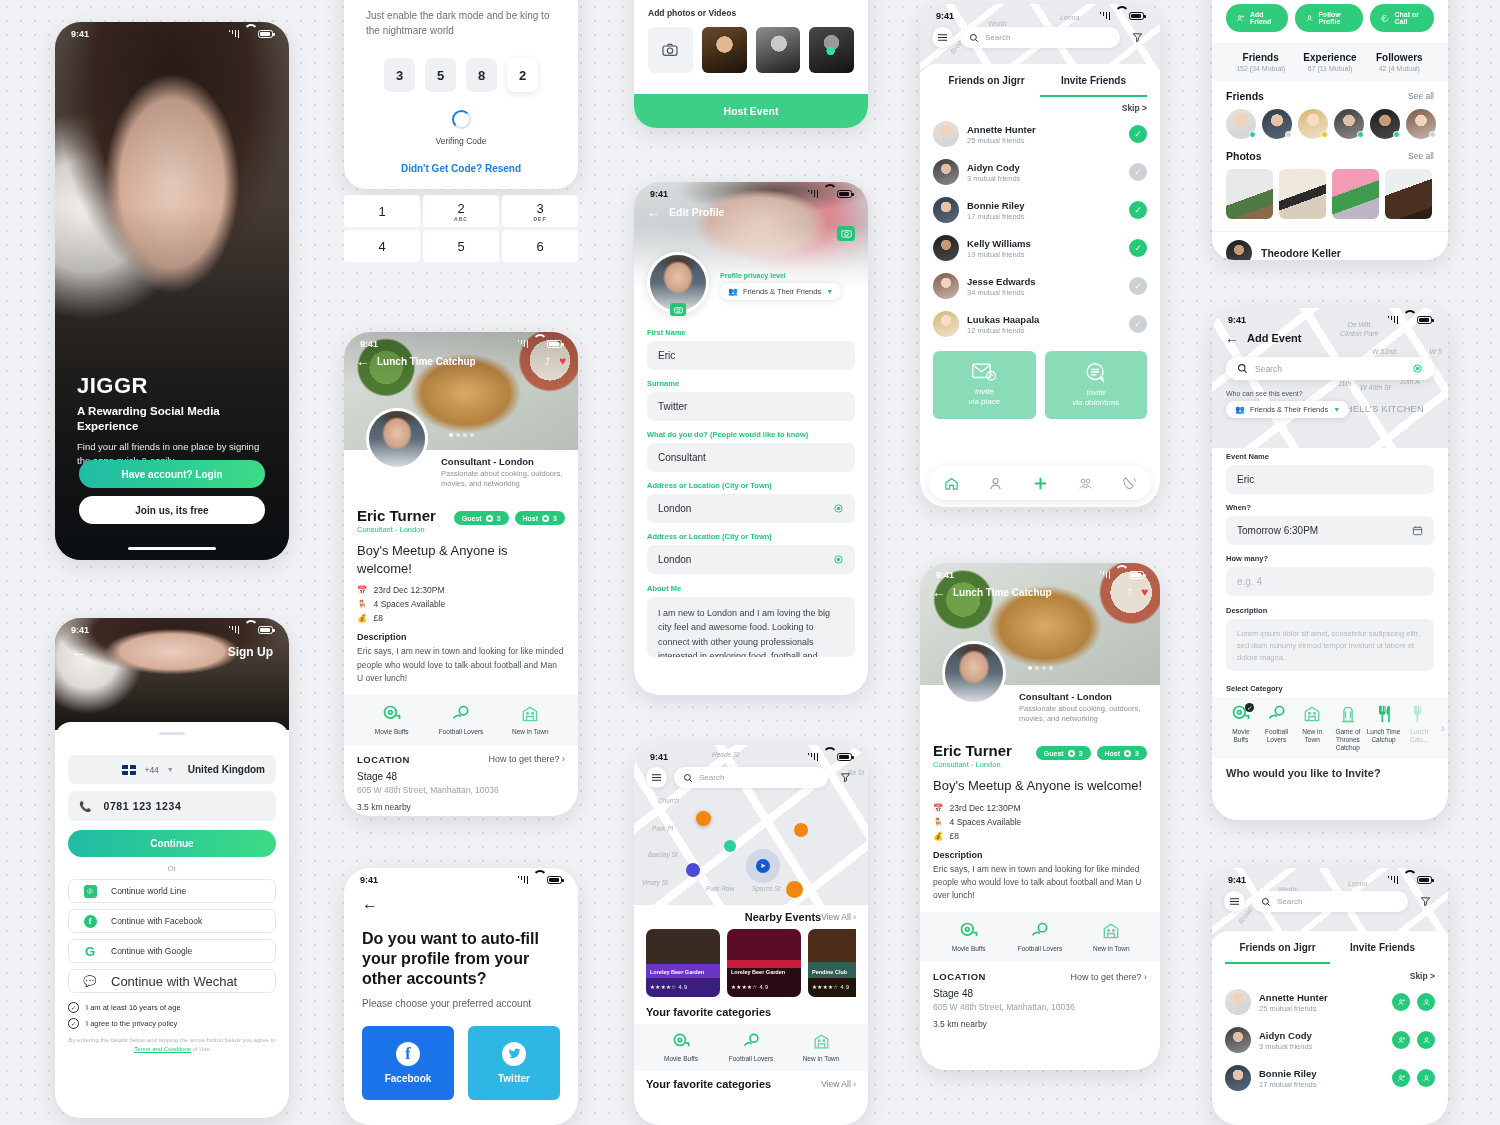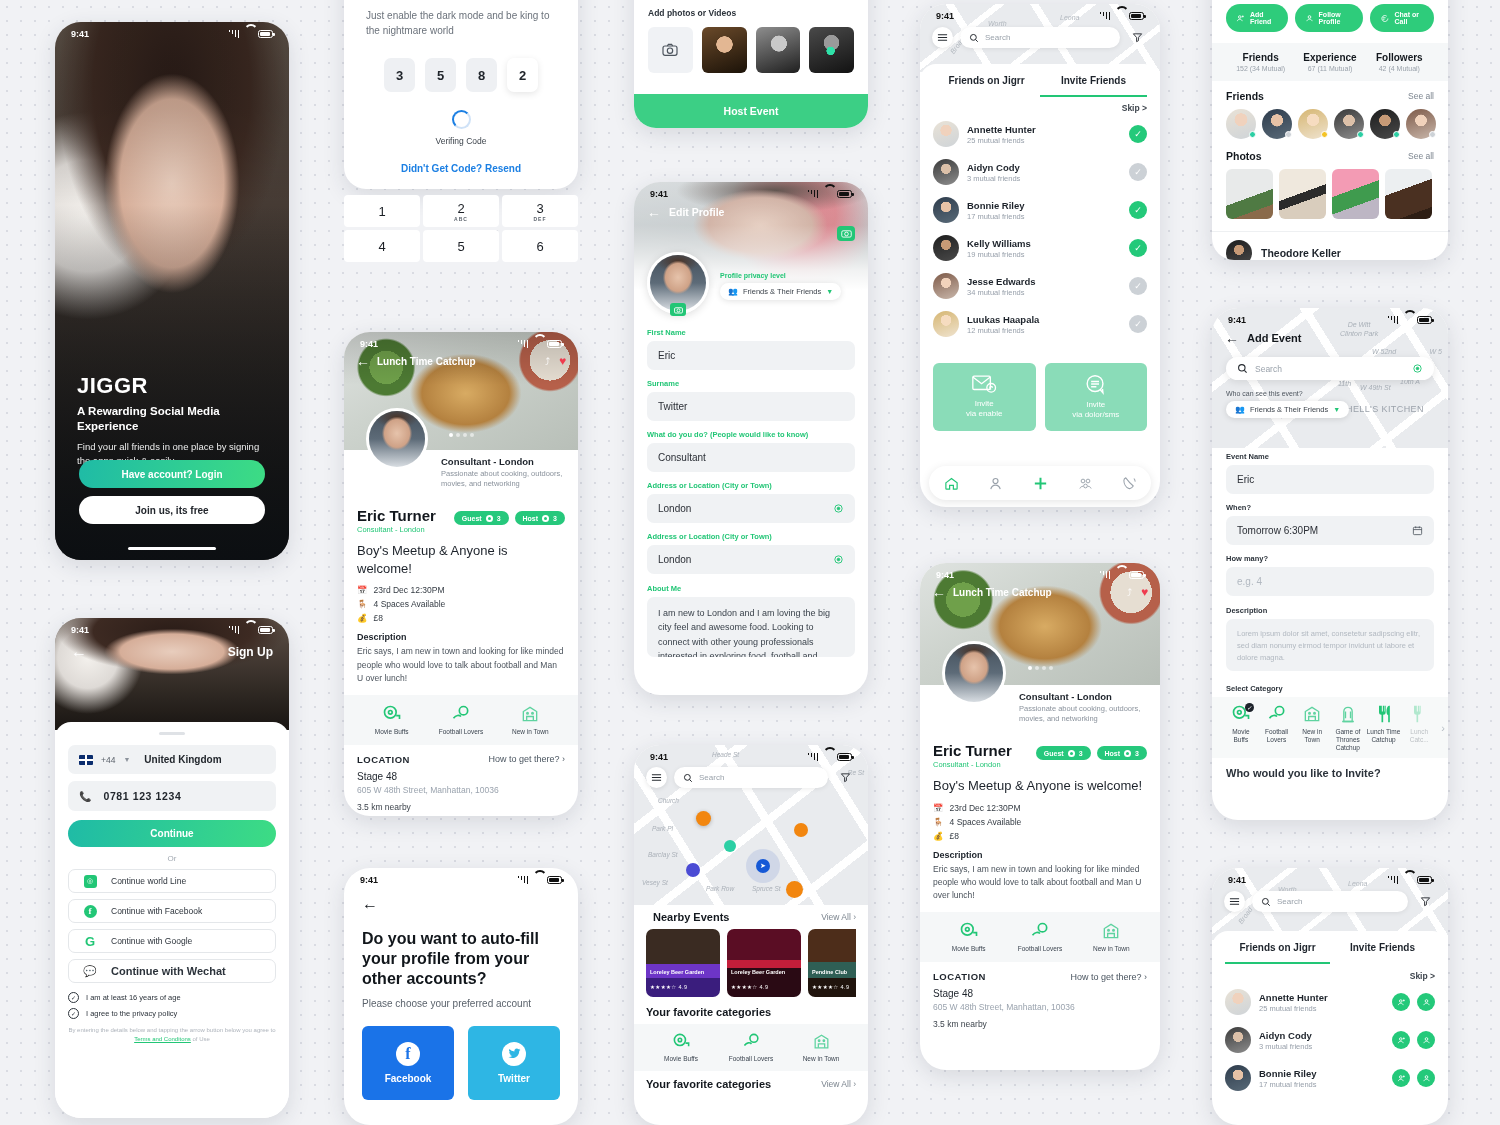--- a/index.html
+++ b/index.html
@@ -170,21 +170,21 @@
           </span>
     </div>
     <div style="display:flex;align-items:center;justify-content:space-between;padding:7px 16px;color:#fff;">
       <span style="font-size:16px;line-height:1;cursor:pointer;">←</span>
       <span style="font-size:12px;font-weight:bold;">Sign Up</span>
     </div>
   </div>
   <div style="position:absolute;left:0;right:0;top:104px;bottom:0;background:#fff;border-radius:16px 16px 0 0;padding:10px 13px 0;">
     <div style="width:26px;height:3px;border-radius:2px;background:#dfe2e6;margin:0 auto 9px;"></div>
 
-    <div class="field" style="margin-top:10px;justify-content:flex-start;gap:8px;">
+    <div class="field" style="margin-top:20px;justify-content:flex-end;gap:8px;">
       <span style="width:14px;height:10px;background:linear-gradient(#0b2d6e,#0b2d6e);position:relative;display:inline-block;border-radius:1px;overflow:hidden;">
         <span style="position:absolute;inset:0;background:
           linear-gradient(to bottom, transparent 42%, #fff 42% 58%, transparent 58%),
           linear-gradient(to right, transparent 42%, #fff 42% 58%, transparent 58%),
           linear-gradient(to bottom, transparent 45%, #cf142b 45% 55%, transparent 55%),
           linear-gradient(to right, transparent 45%, #cf142b 45% 55%, transparent 55%);"></span>
       </span>
       <span style="font-size:8.5px;color:#5c636c;">+44</span>
       <span style="font-size:7px;color:#8c939c;">▼</span>
       <span style="font-size:10px;font-weight:bold;color:#21262c;margin-left:6px;">United Kingdom</span>
@@ -214,21 +214,21 @@
   <div style="border:1px solid #e4e7ea;border-radius:7px;height:24px;display:flex;align-items:center;margin-bottom:6px;cursor:pointer;">
     <span style="width:42px;display:flex;justify-content:center;">
               <span style="color:#22c676;font-size:13px;font-weight:bold;line-height:1;">G</span>
             </span>
     <span style="font-size:8.5px;color:#2c333b;">Continue with Google</span>
   </div>
   <div style="border:1px solid #e4e7ea;border-radius:7px;height:24px;display:flex;align-items:center;margin-bottom:6px;cursor:pointer;">
     <span style="width:42px;display:flex;justify-content:center;">
               <span style="color:#22c676;font-size:11px;line-height:1;">💬</span>
             </span>
-    <span style="font-size:11px;color:#2c333b;font-weight:bold;">Continue with Wechat</span>
+    <span style="font-size:13px;color:#2c333b;">Continue with Wechat</span>
   </div>
         </div>
 
     <div id="consent-list" style="margin-top:9px;">
   <div style="display:flex;align-items:center;gap:7px;margin-bottom:5px;">
     <span style="width:11px;height:11px;border-radius:50%;border:1.2px solid #2c333b;display:inline-flex;align-items:center;justify-content:center;font-size:6px;color:#2c333b;">✓</span>
     <span style="font-size:7.5px;color:#2c333b;">I am at least 16 years of age</span>
   </div>
   <div style="display:flex;align-items:center;gap:7px;margin-bottom:5px;">
     <span style="width:11px;height:11px;border-radius:50%;border:1.2px solid #2c333b;display:inline-flex;align-items:center;justify-content:center;font-size:6px;color:#2c333b;">✓</span>
@@ -594,21 +594,21 @@
     <span style="position:absolute;left:62px;top:66px;width:15px;height:15px;border-radius:50%;background:#f2860f;box-shadow:0 1px 4px rgba(0,0,0,.25);"></span>
     <span style="position:absolute;left:160px;top:78px;width:14px;height:14px;border-radius:50%;background:#f2860f;"></span>
     <span style="position:absolute;left:90px;top:95px;width:12px;height:12px;border-radius:50%;background:#2ccfa4;"></span>
     <span style="position:absolute;left:52px;top:118px;width:14px;height:14px;border-radius:50%;background:#4b4bd4;"></span>
     <span style="position:absolute;left:152px;top:136px;width:17px;height:17px;border-radius:50%;background:#f2860f;"></span>
     <span style="position:absolute;left:112px;top:104px;width:34px;height:34px;border-radius:50%;background:rgba(80,110,200,.16);"></span>
     <span style="position:absolute;left:122px;top:114px;width:14px;height:14px;border-radius:50%;background:#1558d6;display:flex;align-items:center;justify-content:center;color:#fff;font-size:7px;">➤</span>
   </div>
 
   <div style="padding:6px 12px 0;">
-    <div style="display:flex;align-items:center;justify-content:space-between;margin-left:7px;">
+    <div style="display:flex;align-items:center;justify-content:flex-end;">
       <span style="font-size:11px;font-weight:bold;color:#13181e;">Nearby Events</span>
       <span style="font-size:8.5px;color:#7b848e;cursor:pointer;"><span>View All</span> ›</span>
     </div>
     <div id="nearby-cards" style="display:flex;gap:7px;margin-top:6px;overflow:hidden;">
   <div class="ev-card" style="background:linear-gradient(180deg,#3a2b22 0 52%,#6d35c7 52% 72%,#3a1d7d 72%);">
     <span class="meta">
       <span class="t" style="display:block;">Loreley Beer Garden</span>
       <span class="s">★★★★☆ 4.9</span>
     </span>
   </div>
@@ -748,29 +748,29 @@
   <div class="row-user">
     <span class="av a6"></span>
     <span style="flex:1;">
       <span class="nm" style="display:block;">Luukas Haapala</span>
       <span class="mu" style="display:block;">12 mutual friends</span>
     </span>
     <span class="check off">✓</span>
   </div>
         </div>
 
-    <div style="display:flex;gap:9px;margin-top:20px;">
+    <div style="display:flex;gap:9px;margin-top:8px;font-style:italic;">
       <div class="sq g-soft" style="flex:1;height:68px;display:flex;flex-direction:column;align-items:center;justify-content:center;gap:5px;cursor:pointer;">
         <svg width="25" height="19" viewBox="0 0 30 22" fill="none" stroke="#fff" stroke-width="1.6">
               <rect x="1" y="1" width="21" height="16" rx="1.5"></rect>
               <path d="M1 2l10.5 8L22 2"></path>
               <circle cx="23" cy="15" r="5.2"></circle>
               <path d="M24.6 15a1.6 1.6 0 10-1.6 1.6"></path>
             </svg>
-        <span style="color:#fff;font-size:8px;text-align:center;line-height:1.3;"><span>Invite</span><br><span>via enable</span></span>
+        <span style="color:#fff;font-size:8px;text-align:center;line-height:1.3;"><span>Invite</span><br><span>via place</span></span>
       </div>
       <div class="sq g-soft" style="flex:1;height:68px;display:flex;flex-direction:column;align-items:center;justify-content:center;gap:5px;cursor:pointer;">
         <svg width="21" height="21" viewBox="0 0 24 24" fill="none" stroke="#fff" stroke-width="1.6">
               <circle cx="11.5" cy="11" r="9"></circle>
               <path d="M7 8.5h9M7 11.5h9M7 14.5h6"></path>
               <path d="M17.5 18l3 3.5-.5-4.5"></path>
             </svg>
         <span style="color:#fff;font-size:8px;text-align:center;line-height:1.3;"><span>Invite</span><br><span>via dolor/sms</span></span>
       </div>
     </div>

